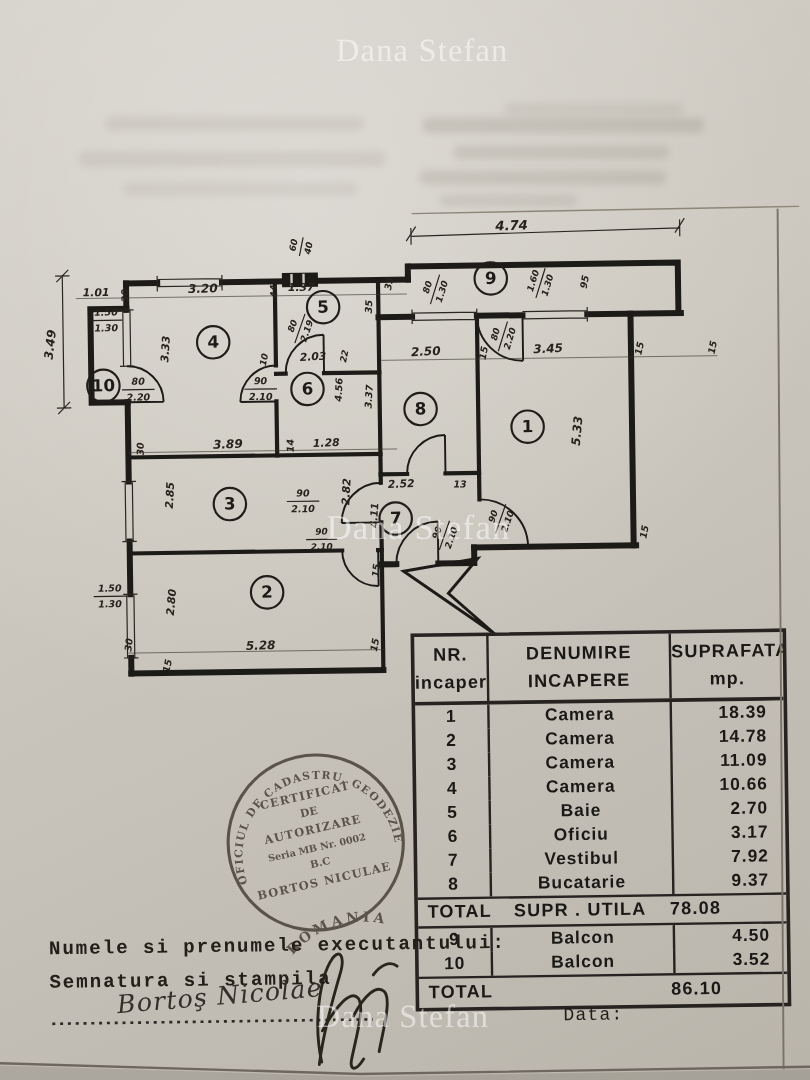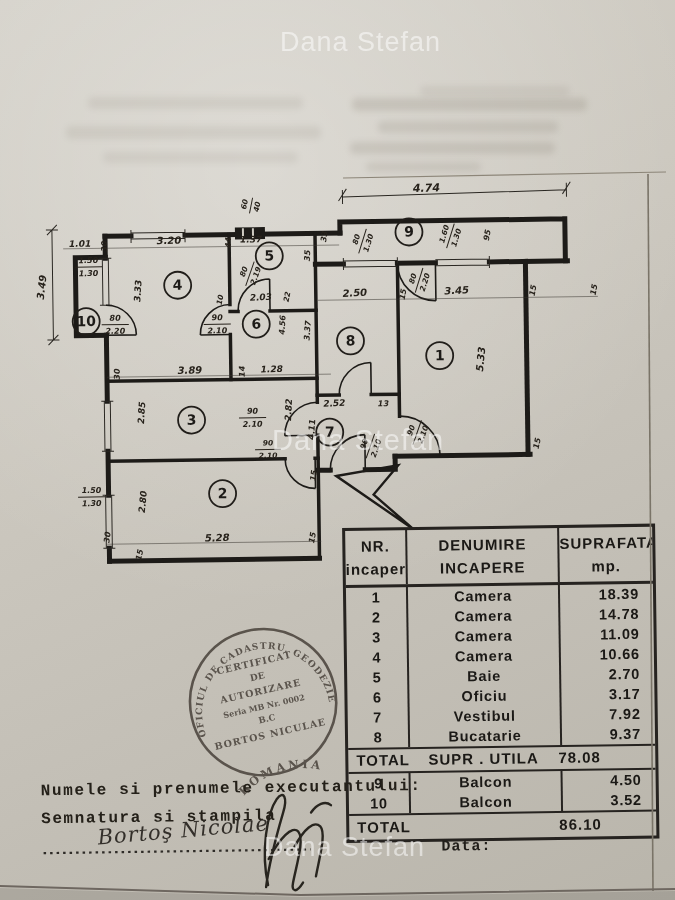--- a/index.html
+++ b/index.html
@@ -24,24 +24,24 @@
   .t-head{border-bottom:3px solid #262320;}
   .t-head .tc{padding-top:4px;text-align:center;font-weight:700;font-size:15px;letter-spacing:1px;line-height:23px;height:50px;}
   .tc{overflow:hidden;}
   .c2,.c3{border-left:2px solid #262320;}
   .t-row .tc{height:20px;line-height:20px;font-weight:700;font-size:14.5px;letter-spacing:.8px;text-align:center;}
   .t-row .c3{text-align:right;padding-right:14px;box-sizing:border-box;}
   .t-total,.t-total2{display:grid;grid-template-columns:80px 130px 1fr;font-weight:700;font-size:15px;letter-spacing:1px;}
   .t-total{border-top:2.5px solid #262320;border-bottom:2.5px solid #262320;height:22px;line-height:22px;}
   .t-total2{border-top:2.5px solid #262320;height:24px;line-height:24px;}
   .t-total .tt1,.t-total2 .tt1{padding-left:8px;}
-  .data-label{position:absolute;left:436px;top:840px;font-family:"Liberation Mono",monospace;font-weight:700;font-size:15px;color:#211e1a;letter-spacing:1px;}
+  .data-label{position:absolute;left:464px;top:840px;font-family:"Liberation Mono",monospace;font-weight:400;font-size:15px;color:#211e1a;letter-spacing:1px;}
   .footer-line{position:absolute;left:36px;font-family:"Liberation Mono",monospace;font-weight:700;color:#242019;font-size:16px;letter-spacing:1.6px;white-space:nowrap;}
   .hand-name{position:absolute;left:92px;top:816px;font-family:"DejaVu Serif",serif;font-style:italic;font-size:21px;color:#332f2a;transform:rotate(-4deg);letter-spacing:1px;}
-  .wm{position:absolute;color:rgba(255,255,255,.52);font-family:Liberation Sans, sans-serif;font-size:27px;letter-spacing:1px;pointer-events:none;}
+  .wm{position:absolute;color:rgba(255,255,255,.52);font-family:Liberation Serif, serif;font-size:27px;letter-spacing:1px;pointer-events:none;}
   .stamp-svg{position:absolute;left:160px;top:598px;opacity:.85;}
   .stamp-txt{fill:#48413a;font-family:"DejaVu Serif",serif;font-weight:700;}
   .edges{position:absolute;left:0;top:0;pointer-events:none;}
 </style>
 </head>
 <body>
 
 <div class="photo">
 
   <div class="smudge" style="left:352px;top:98px;width:235px;height:13px;opacity:.16"></div>

